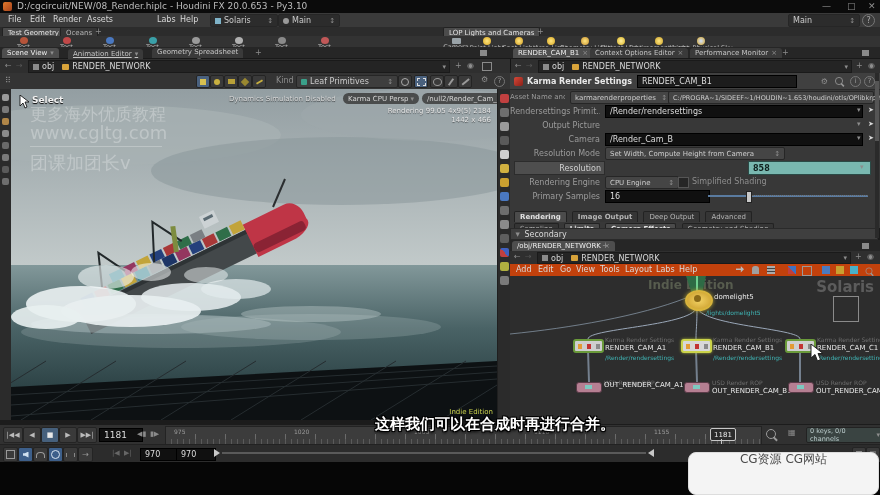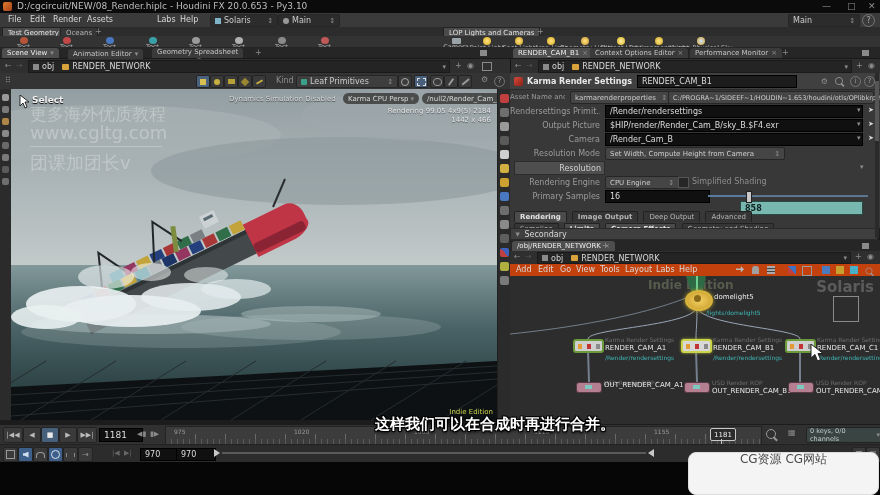--- a/index.html
+++ b/index.html
@@ -172,21 +172,21 @@
       <span class="dot" style="width:8px;height:8px;background:radial-gradient(#cfe0ff,#d8a520);margin-top:1px;"></span>
       <span class="lab">Karma Physical Sky</span>
     </div>
   </div>
 
   <div class="ab" style="left:0;top:47px;width:880px;height:11px;background:#262626;border-bottom:1px solid #191919;">
     <div class="ptab active ab" style="left:2px;top:1px;">
         <span>Scene View</span>
         <span class="t7 dim" style="margin-left:3px;">▾</span>
       </div>
-    <div class="ptab ab" style="left:68px;top:2px;">
+    <div class="ptab ab" style="left:68px;top:2px;text-decoration:underline;">
         <span>Animation Editor</span>
         <span class="t7 dim" style="margin-left:3px;">▾</span>
       </div>
     <div class="ptab ab" style="left:152px;top:1px;flex-direction:column;">
         <span>Geometry Spreadsheet</span>
         <span class="t7 dim" style="margin-left:3px;">▾</span>
       </div>
     <span class="ab t8 dim" style="left:255px;top:1px;">+</span>
     <span class="ab" style="left:480px;top:3px;width:7px;height:6px;background:#8a8a8a;"></span>
     <div class="ptab active ab" style="left:513px;top:1px;">
@@ -432,43 +432,40 @@
       </div>
 
     <span class="ab plabel" style="left:0;top:34px;width:90px;">Rendersettings Primit....</span>
     <div class="field ab" style="left:95px;top:32px;width:248px;height:11px;">
         <span>/Render/rendersettings</span>
       </div>
     <span class="ab t7 dim" style="left:347px;top:33px;">▾</span>
     <span class="ab t7 lt" style="left:358px;top:33px;">➤</span>
 
     <span class="ab plabel" style="left:0;top:48px;width:90px;">Output Picture</span>
-    <div class="field ab" style="left:95px;top:46px;width:248px;height:11px;">
-        <span>$HIP/render/Render_Cam_B/sky_B.$F4.exr</span>
-      </div>
     <span class="ab t7 dim" style="left:347px;top:47px;">▾</span>
     <span class="ab t7 lt" style="left:358px;top:47px;">➤</span>
 
     <span class="ab plabel" style="left:0;top:62px;width:90px;">Camera</span>
     <div class="field ab" style="left:95px;top:60px;width:248px;height:11px;">
         <span>/Render_Cam_B</span>
       </div>
     <span class="ab t7 dim" style="left:347px;top:61px;">▾</span>
     <span class="ab t7 lt" style="left:358px;top:61px;">➤</span>
 
     <span class="ab plabel" style="left:0;top:76px;width:90px;">Resolution Mode</span>
     <div class="ab chip" style="left:95px;top:74px;width:170px;height:11px;">
         <span class="t7">Set Width, Compute Height from Camera</span>
         <span class="t7 dim" style="margin-left:auto;">↕</span>
       </div>
 
     <span class="ab" style="left:4px;top:88px;width:86px;height:12px;background:#4e4e4e;border:1px solid #2c2c2c;color:#d0d0d0;font-size:8px;display:flex;align-items:center;justify-content:flex-end;padding-right:3px;">
         <span>Resolution</span>
       </span>
-    <div class="tealfield ab" style="left:230px;top:88px;width:113px;height:12px;margin-top:40px;">
+    <div class="tealfield ab" style="left:238px;top:88px;width:113px;height:12px;">
         <span>858</span>
       </div>
     <span class="ab t7 dim" style="left:350px;top:90px;">▾</span>
 
     <span class="ab plabel" style="left:0;top:105px;width:90px;">Rendering Engine</span>
     <div class="ab chip" style="left:95px;top:103px;width:64px;height:11px;">
         <span class="t7">CPU Engine</span>
         <span class="t7 dim" style="margin-left:auto;">↕</span>
       </div>
     <span class="ab" style="left:168px;top:104px;width:9px;height:9px;background:#262626;border:1px solid #555;"></span>

